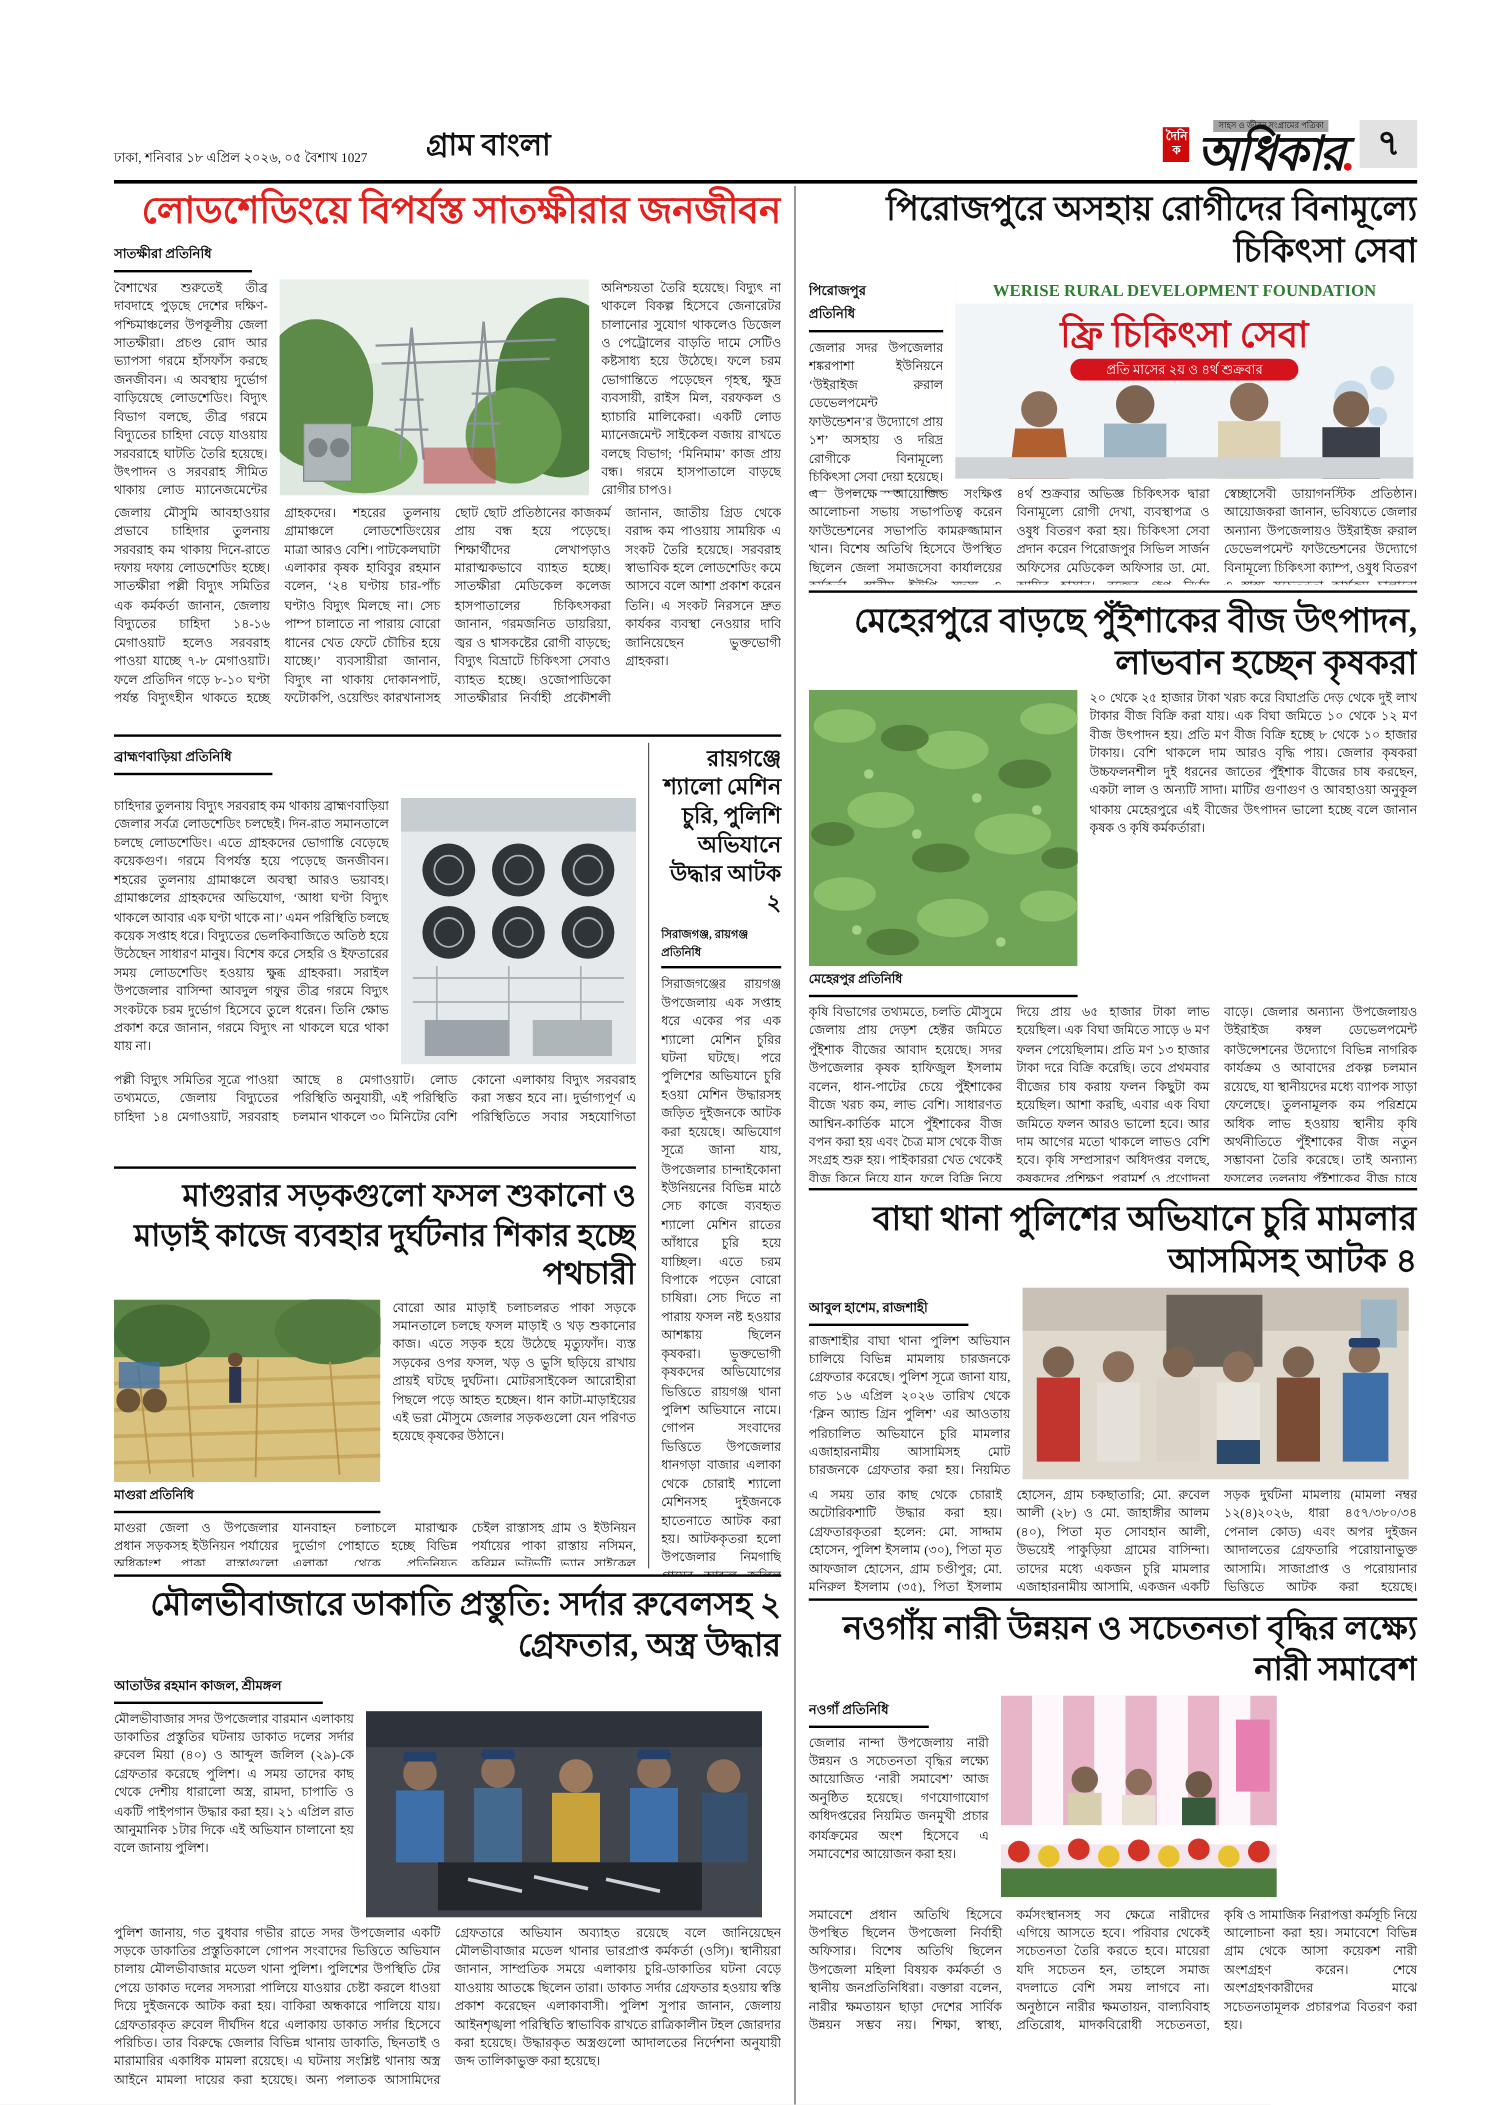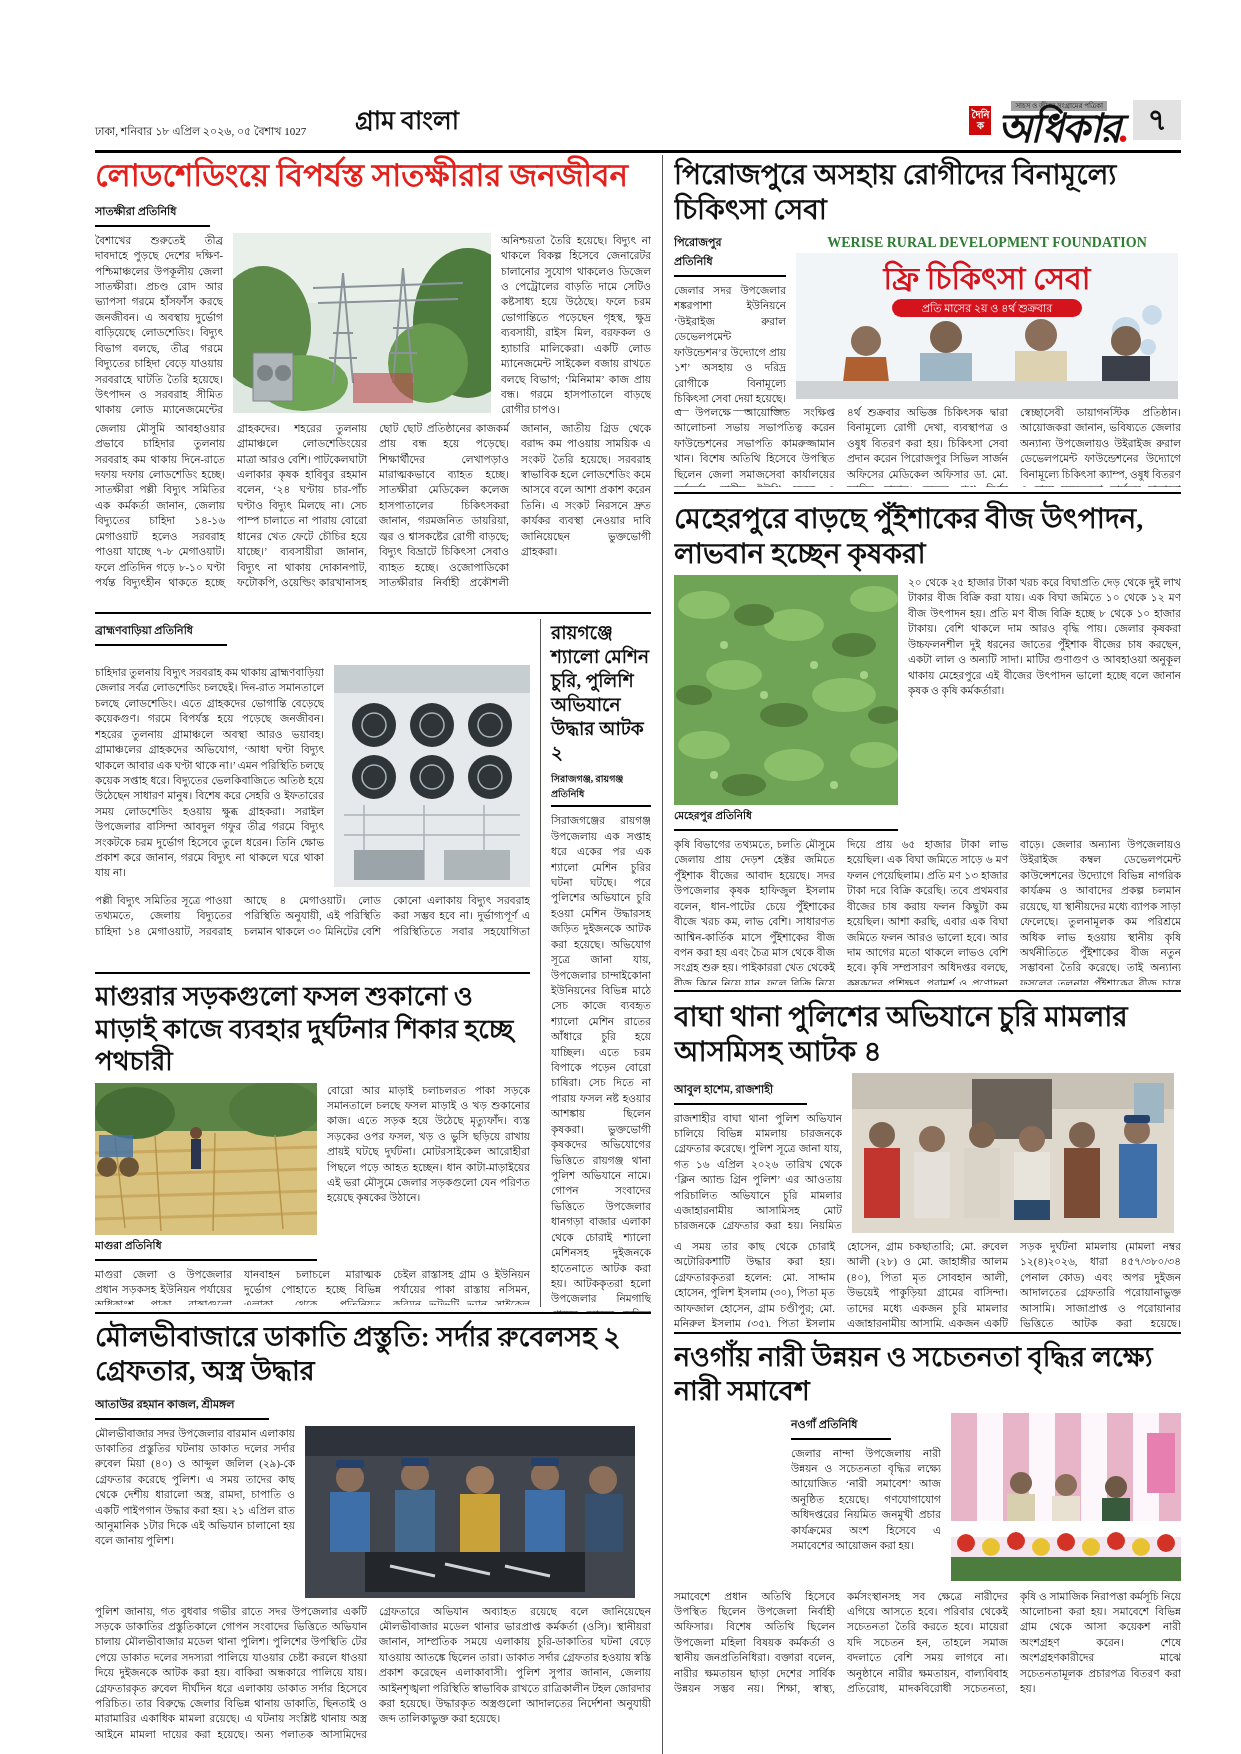--- a/index.html
+++ b/index.html
@@ -21,21 +21,21 @@
   .pageno{background:#e2e2e2;font-size:30px;font-weight:bold;padding:2px 14px;line-height:1.2;}
 
   
   .main{display:flex;margin-top:2px;}
   .col-l{width:556px;flex:none;}
   .col-r{flex:1;border-left:1px solid #555;margin-left:11px;padding-left:11px;min-width:0;}
 
   .hr{border-top:2.5px solid #000;margin:5px 0;}
   article{overflow:hidden;}
 
-  .hl{text-align:left;font-weight:bold;line-height:1.25;margin:2px 0 4px;}
+  .hl{text-align:right;font-weight:bold;line-height:1.25;margin:2px 0 4px;}
   .hl.red{color:#e3201b;}
   .byline{font-size:11px;font-weight:bold;display:inline-block;border-bottom:2.5px solid #000;
           padding:1px 34px 3px 0;margin:2px 0 6px;}
   .bt{font-size:10.5px;line-height:1.47;text-align:justify;overflow:hidden;}
   .cols2{column-count:2;column-gap:12px;}
   .cols3{column-count:3;column-gap:12px;}
   .cols4{column-count:4;column-gap:12px;}
   .row{display:flex;gap:10px;margin-bottom:6px;}
   .caption{font-size:10.5px;font-weight:bold;border-bottom:2px solid #000;padding:3px 0 4px;}
   figure{margin:0;}
@@ -335,21 +335,21 @@
               </svg>
             </figure>
           </div>
           <div class="bt cols3" style="height:98px;">এ সময় তার কাছ থেকে চোরাই অটোরিকশাটি উদ্ধার করা হয়। গ্রেফতারকৃতরা হলেন: মো. সাদ্দাম হোসেন, পুলিশ ইসলাম (৩০), পিতা মৃত আফজাল হোসেন, গ্রাম চণ্ডীপুর; মো. মনিরুল ইসলাম (৩৫), পিতা ইসলাম হোসেন, গ্রাম চকছাতারি; মো. রুবেল আলী (২৮) ও মো. জাহাঙ্গীর আলম (৪০), পিতা মৃত সোবহান আলী, উভয়েই পাকুড়িয়া গ্রামের বাসিন্দা। তাদের মধ্যে একজন চুরি মামলার এজাহারনামীয় আসামি, একজন একটি সড়ক দুর্ঘটনা মামলায় (মামলা নম্বর ১২(৪)২০২৬, ধারা ৪৫৭/৩৮০/৩৪ পেনাল কোড) এবং অপর দুইজন আদালতের গ্রেফতারি পরোয়ানাভুক্ত আসামি। সাজাপ্রাপ্ত ও পরোয়ানার ভিত্তিতে আটক করা হয়েছে। গ্রেফতারকৃত সকল আসামিকে প্রয়োজনীয় আইনগত প্রক্রিয়া শেষে আদালতে সোপর্দ করা হয়েছে।</div>
         </article>
 
         <div class="hr"></div>
 
         <article style="height:420px;">
           <h1 class="hl" style="font-size:27px;">নওগাঁয় নারী উন্নয়ন ও সচেতনতা বৃদ্ধির লক্ষ্যে নারী সমাবেশ</h1>
-          <div class="row" style="height:170px;justify-content:flex-end;">
+          <div class="row" style="height:170px;">
             <div style="width:150px;flex:none;">
               <span class="byline">নওগাঁ প্রতিনিধি</span>
               <div class="bt" style="height:128px;">জেলার নান্দা উপজেলায় নারী উন্নয়ন ও সচেতনতা বৃদ্ধির লক্ষ্যে আয়োজিত ‘নারী সমাবেশ’ আজ অনুষ্ঠিত হয়েছে। গণযোগাযোগ অধিদপ্তরের নিয়মিত জনমুখী প্রচার কার্যক্রমের অংশ হিসেবে এ সমাবেশের আয়োজন করা হয়।</div>
             </div>
             <figure>
               <svg width="230" height="168" viewBox="0 0 230 168">
                 <rect width="230" height="168" fill="#f3e6ee"></rect>
                 <g>
                   <rect x="0" y="0" width="26" height="110" fill="#e8b4c8"></rect>
                     <rect x="26" y="0" width="26" height="110" fill="#fdf6fa"></rect>

